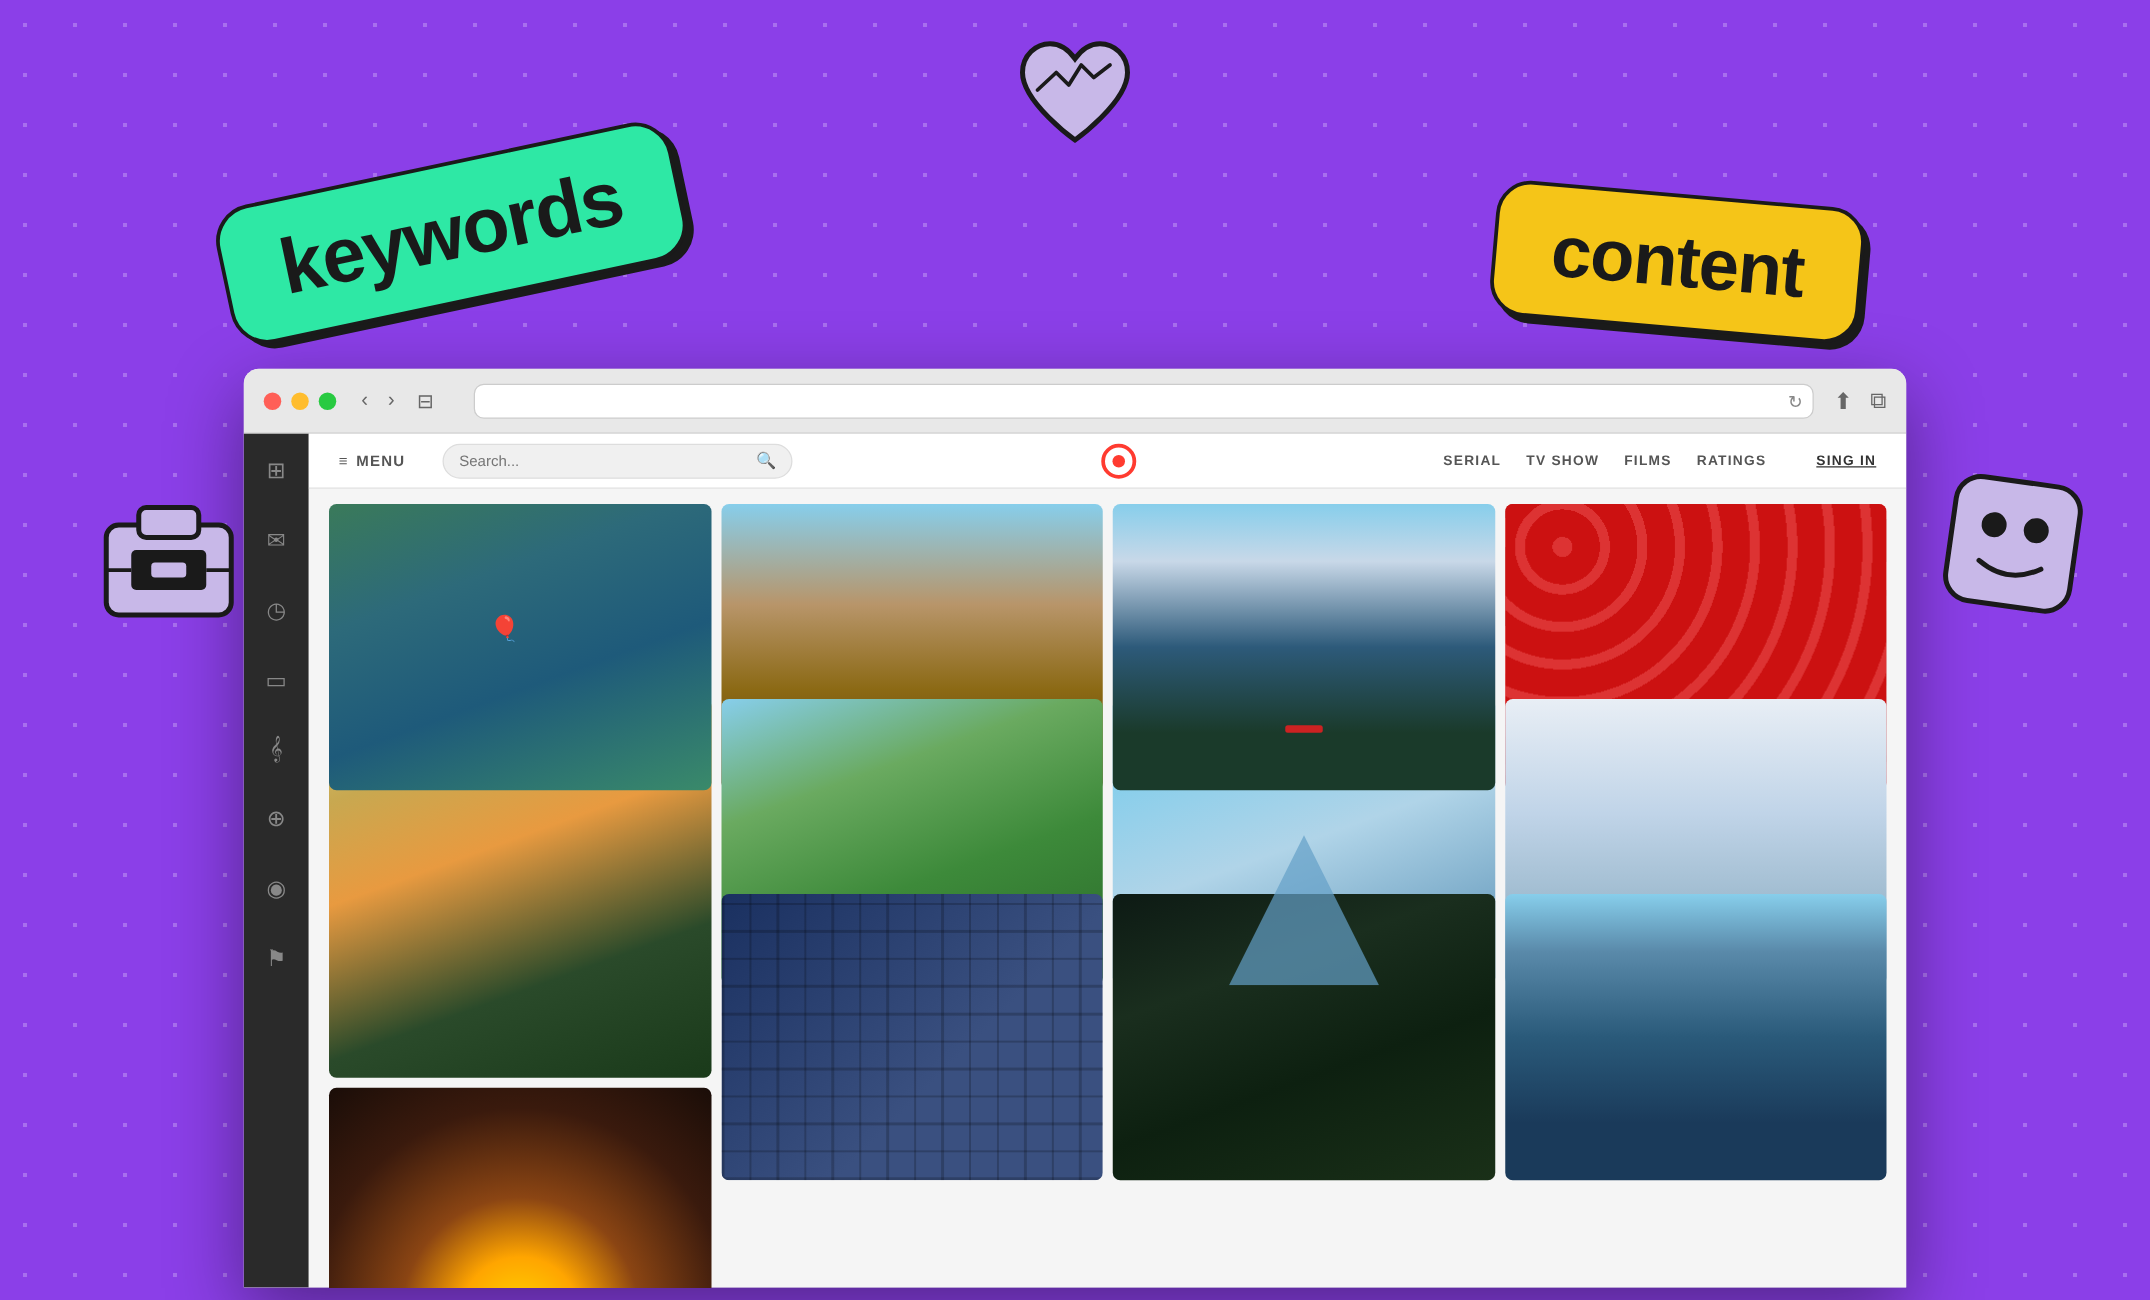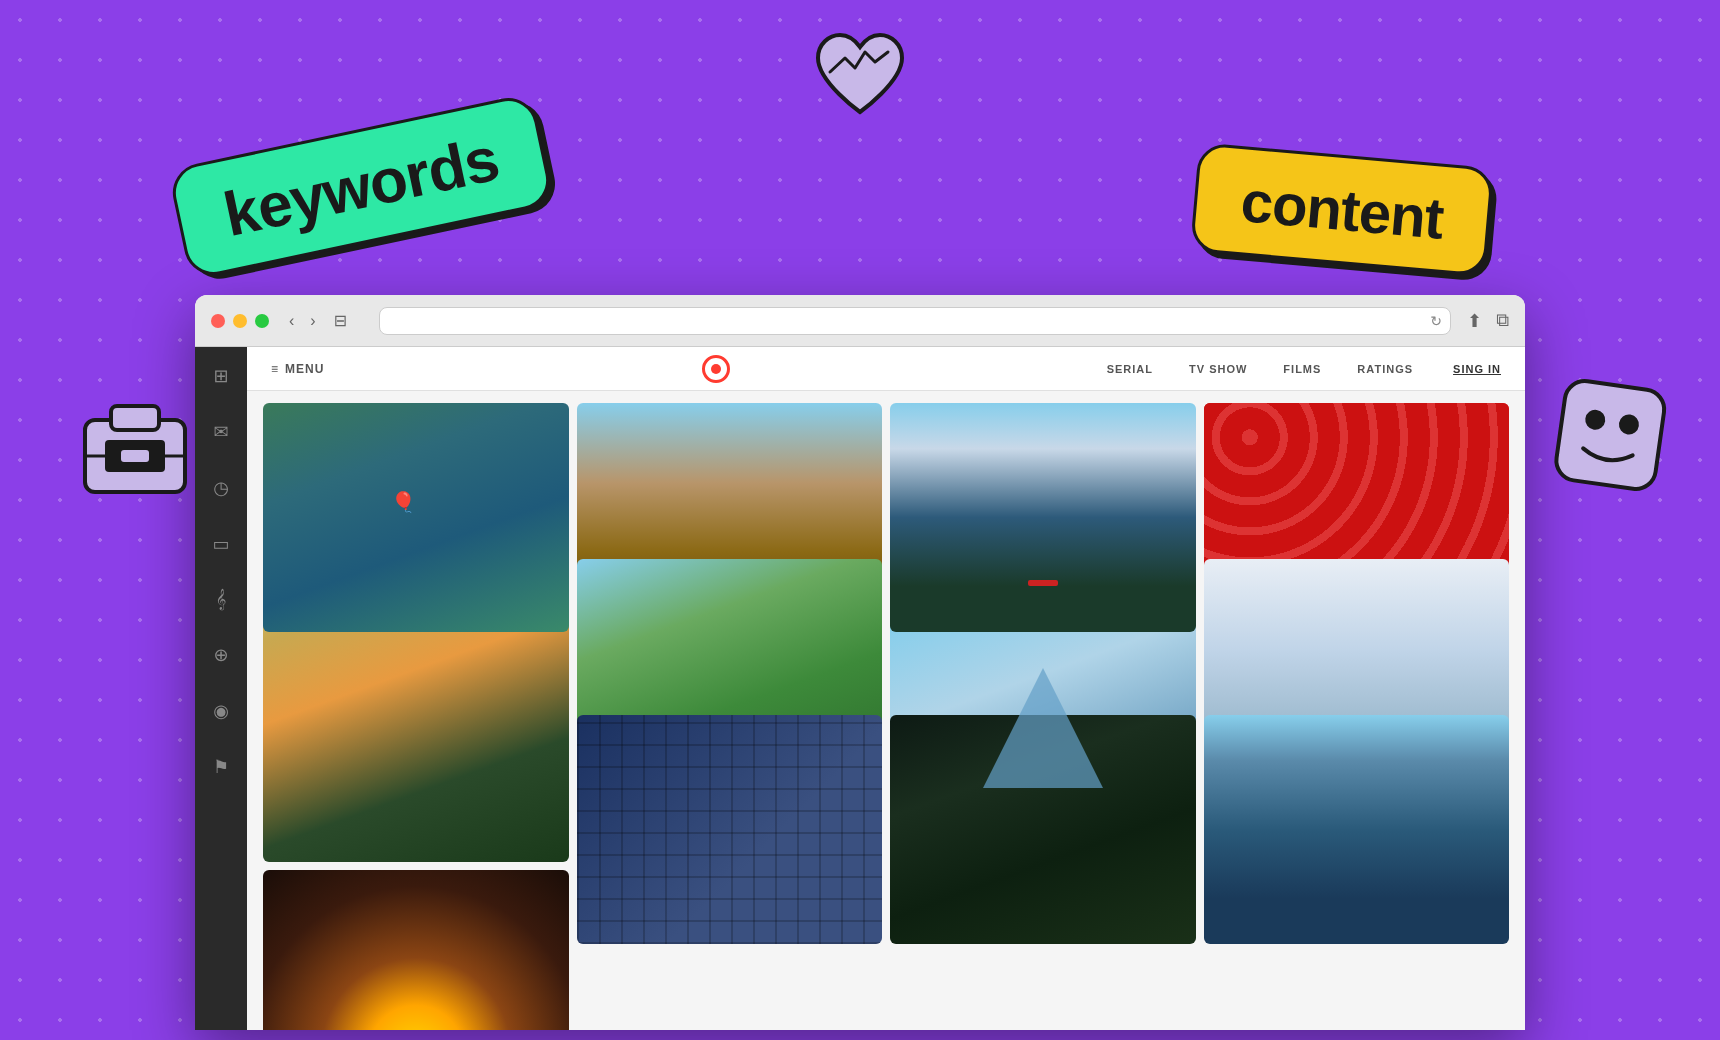--- a/index.html
+++ b/index.html
@@ -280,21 +280,21 @@
       border-radius: 50%;
       background: #FF3B30;
       position: absolute;
       top: 50%;
       left: 50%;
       transform: translate(-50%, -50%);
     }
 
     .nav-links {
       display: flex;
-      gap: 36px;
+      gap: 20px;
       align-items: center;
     }
     .nav-link {
       font-size: 11px;
       font-weight: 600;
       letter-spacing: 1px;
       text-transform: uppercase;
       color: #555;
       cursor: pointer;
     }
@@ -406,20 +406,24 @@
       <div class="sidebar-icon">⚑</div>
     </div>
 
     <div class="main-area">
 
       <div class="top-nav">
         <div class="nav-menu">
           <span>≡</span>
           <span>MENU</span>
         </div>
+        <div class="nav-search">
+          <input type="text" placeholder="Search..." style="">
+          <span style="color:#999;font-size:13px;">🔍</span>
+        </div>
         <div class="nav-logo">
           <div class="logo-circle"></div>
         </div>
         <div class="nav-links">
           <span class="nav-link">SERIAL</span>
           <span class="nav-link">TV SHOW</span>
           <span class="nav-link">FILMS</span>
           <span class="nav-link">RATINGS</span>
         </div>
         <span class="nav-sign-in">SING IN</span>

